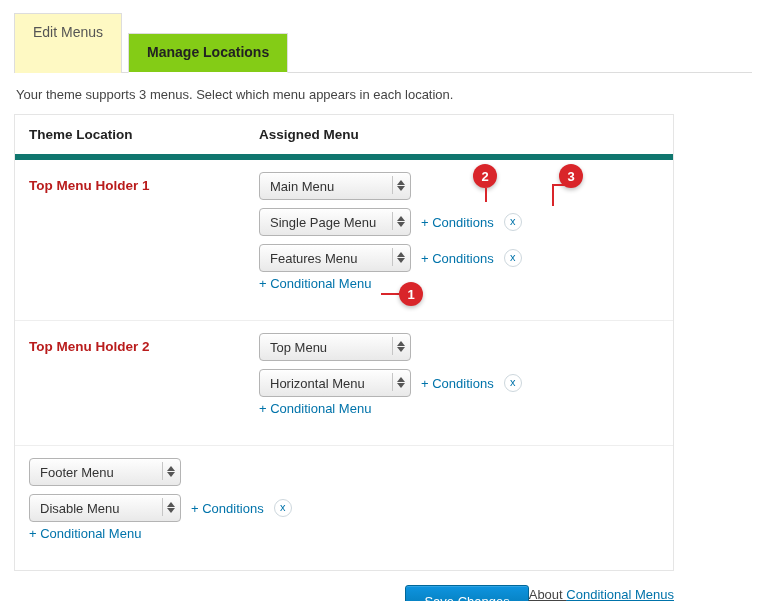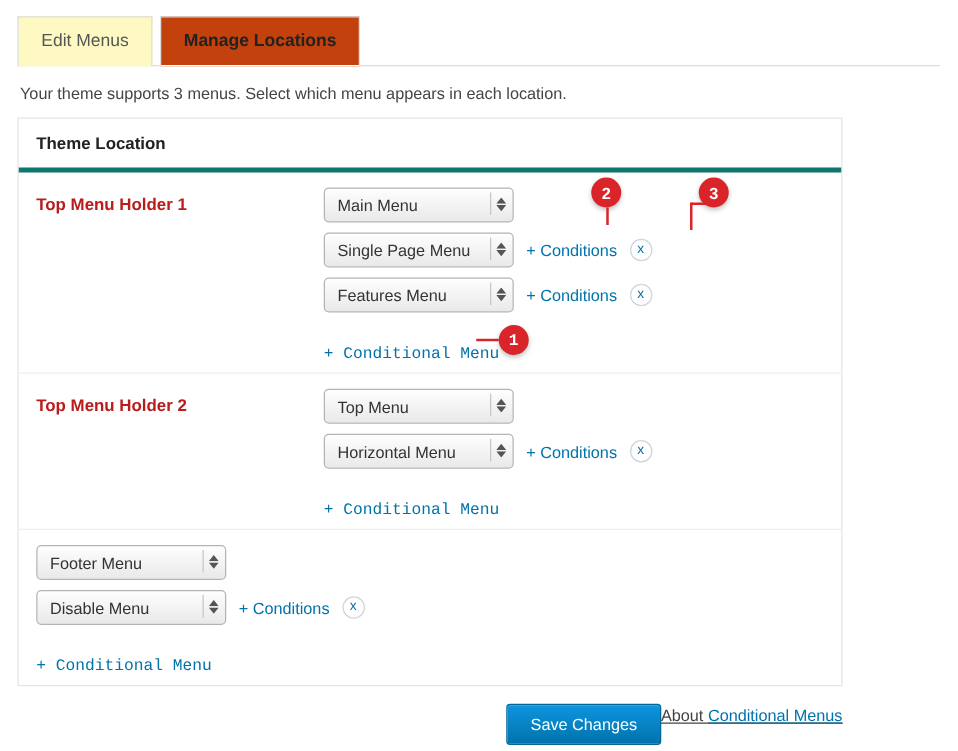--- a/index.html
+++ b/index.html
@@ -18,34 +18,35 @@
     font-size:14px;
     border:1px solid #ddd;
     border-bottom:none;
     background:#fef9c3;
     color:#555;
     cursor:pointer;
     position:relative;
     top:1px;
   }
   .tab.active {
-    background:#c2410c;
+    background:#84cc16;
     font-weight:600;
     color:#222;
     border-bottom:1px solid #fff;
+    margin-top:20px;
   }
   .intro { margin:14px 0 12px 2px; color:#444; }
   .table {
     border:1px solid #e5e5e5;
     width: 660px;
   }
   .thead {
     display:flex;
     padding:12px 14px;
-    border-bottom:4px solid #0f766e;
+    border-bottom:6px solid #0f766e;
     font-weight:600;
     color:#222;
     font-size:13.5px;
   }
   .col-loc { width: 230px; }
   .col-menu { flex:1; }
   .tbody { }
   .trow {
     display:flex;
     padding: 8px 14px;
@@ -62,24 +63,23 @@
   .menu-stack { width: 360px; }
   .menu-line {
     display:flex;
     align-items:center;
     height: 36px;
     gap: 10px;
     position:relative;
   }
   .add-cond-line {
     display:flex;
-    align-items:flex-end;
+    align-items:flex-start;
     height: 36px;
     position:relative;
-    font-family:Liberation Mono, monospace;
   }
   select.wp-select {
     -webkit-appearance: none;
     appearance: none;
     width: 152px;
     height: 28px;
     padding: 4px 24px 4px 10px;
     font-size: 13px;
     color:#333;
     border:1px solid #b4b4b4;
@@ -158,20 +158,21 @@
 <div class="tabs">
   <div class="tab">Edit Menus</div>
   <div class="tab active">Manage Locations</div>
 </div>
 
 <div class="intro">Your theme supports 3 menus. Select which menu appears in each location.</div>
 
 <div class="table">
   <div class="thead">
     <div class="col-loc">Theme Location</div>
+    <div class="col-menu">Assigned Menu</div>
   </div>
   <div class="tbody">
 
     <div class="trow">
       <div class="col-loc">Top Menu Holder 1</div>
       <div class="col-menu menu-stack">
 
         <div class="menu-line">
           <span class="select-wrap">
             <select class="wp-select">

